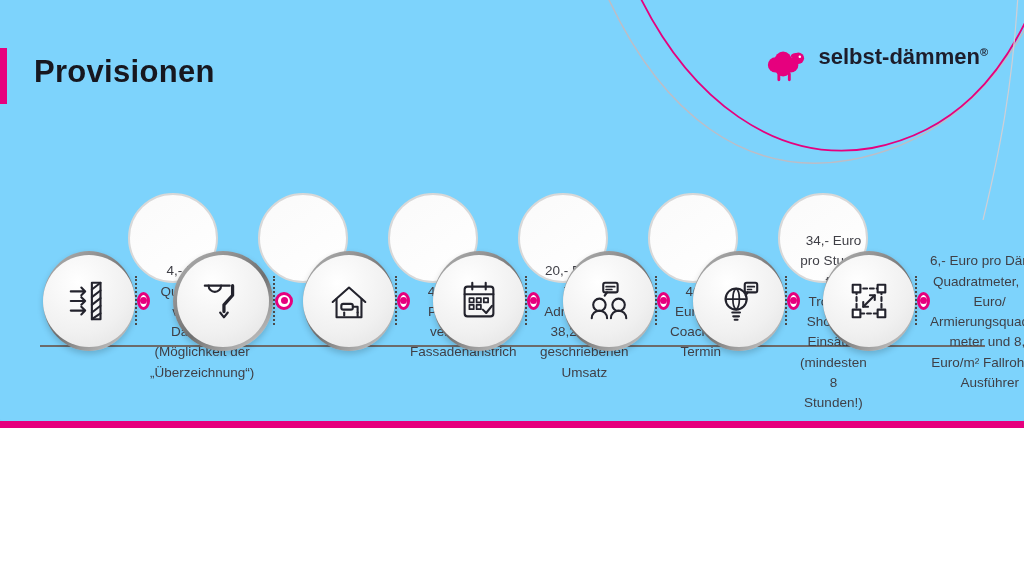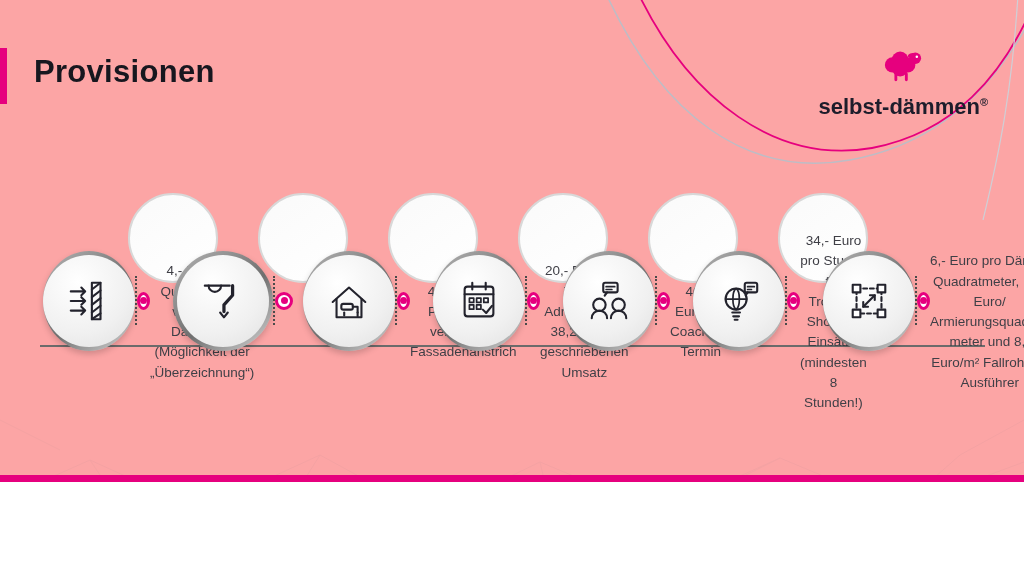--- a/index.html
+++ b/index.html
@@ -1,31 +1,31 @@
 <!DOCTYPE html>
 <html><head>
 <meta charset="utf-8">
 <style>
   * { margin:0; padding:0; box-sizing:border-box; }
   html,body { width:1024px; height:576px; }
   body { font-family:"Liberation Sans", sans-serif; background:#ffffff; }
 
-  .stage { position:relative; width:1024px; height:482px; background:#fca5a5; overflow:hidden; }
+  .stage { position:relative; width:1024px; height:428px; background:#7dd3fc; overflow:hidden; }
 
   
   .mesh { position:absolute; left:0; top:0; z-index:0; pointer-events:none; }
 
   
   .decor { position:absolute; right:0; top:0; z-index:1; pointer-events:none; }
 
   
   .left-accent { position:absolute; left:0; top:48px; width:7px; height:56px; background:#e6007e; z-index:3; }
   .title { position:absolute; left:34px; top:54px; font-size:31px; font-weight:bold; color:#17171f; letter-spacing:.3px; z-index:3; }
 
-  .brand { position:absolute; right:36px; top:44px; display:flex; align-items:center; gap:10px; z-index:3;flex-direction:column; }
+  .brand { position:absolute; right:36px; top:44px; display:flex; gap:10px; z-index:3; }
   .brand-name { font-size:22px; font-weight:bold; color:#1d1d2b; }
   .brand-name sup { font-size:11px; font-weight:bold; }
 
   
   .chain-c { position:absolute; width:90px; height:90px; border-radius:50%;
              border:2px solid #d8d8d8; background:linear-gradient(145deg,#fafafa,#ffffff);
              top:193px; z-index:1; }
 
   
   .axis { position:absolute; left:40px; right:39px; top:345px; height:2px; background:#6b6b6b; z-index:2; }

